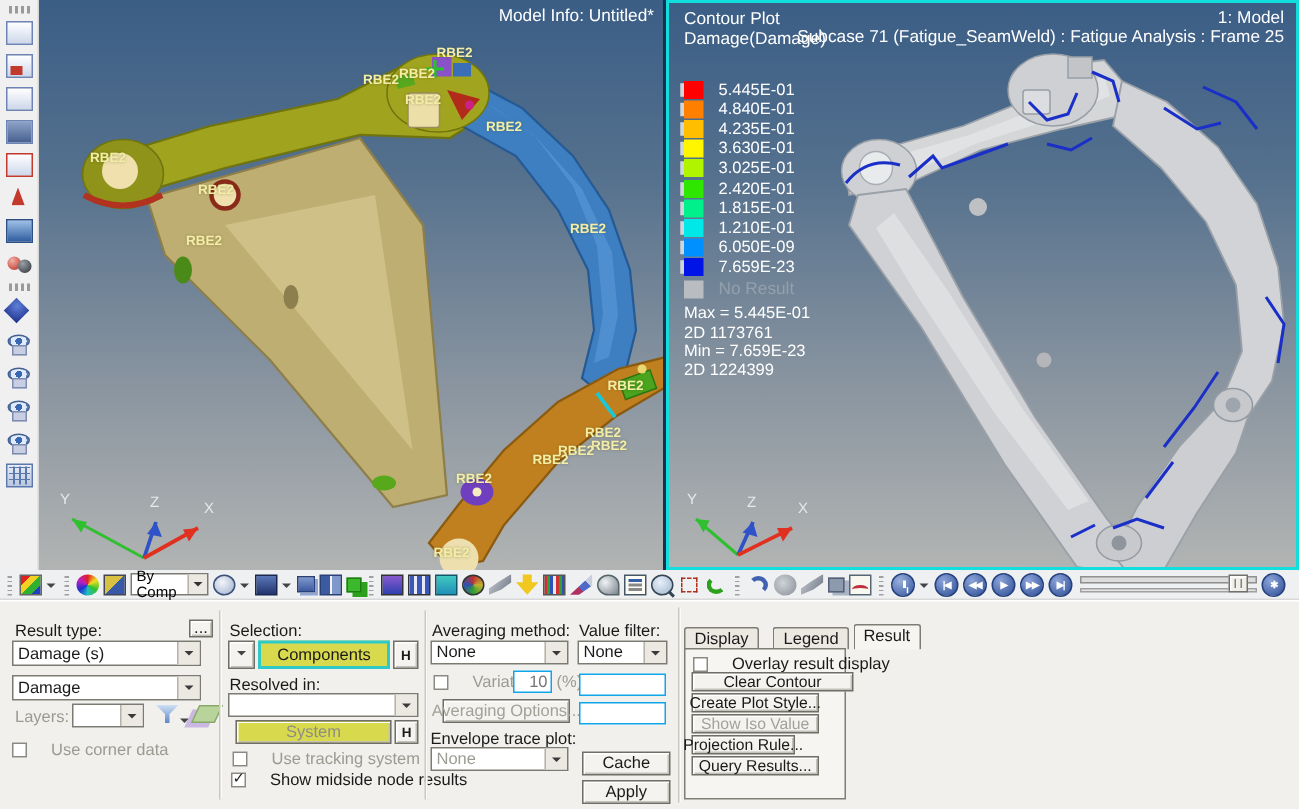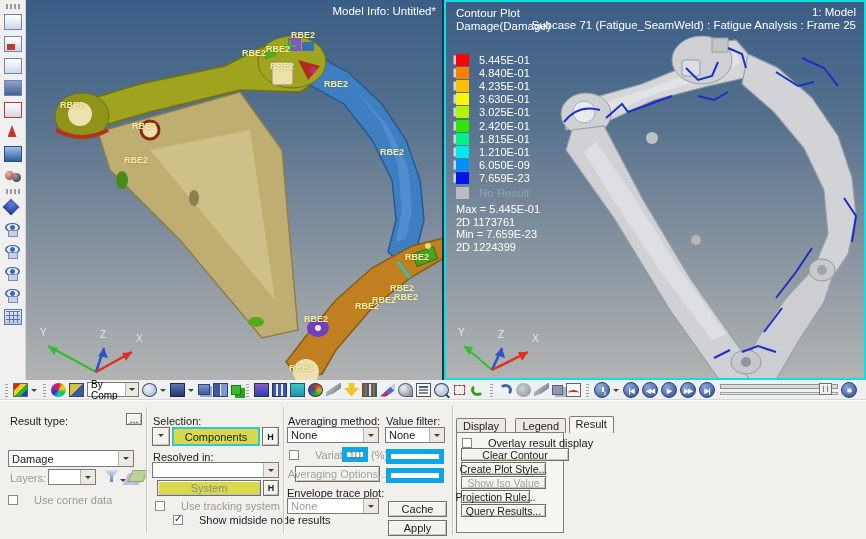--- a/index.html
+++ b/index.html
@@ -115,21 +115,21 @@
   .btn3d{position:absolute;background:#f4f3ef;border:1px solid #6f6f68;box-shadow:inset 1px 1px 0 #ffffff,inset -1px -1px 0 #c4c2ba;
     display:flex;align-items:center;justify-content:center;box-sizing:border-box;white-space:nowrap;font-size:11px;}
   .btn3d.dis{color:#a2a29a;}
   .btn-yellow{background:#d9d94e;}
   .btn-yellow.active{border:2px solid #2fc9c9;box-shadow:none;}
   .btn-yellow.dis{color:#8d8d85;}
   .cb{position:absolute;display:flex;align-items:center;gap:16px;white-space:nowrap;}
   .cb .box{width:10px;height:10px;background:#fff;border:1px solid #8a8a82;box-sizing:border-box;position:relative;flex:0 0 auto;}
   .cb.checked .box::after{content:"\2713";position:absolute;left:0px;top:-3px;font-size:10px;color:#222;}
   .cb.dis{color:#9b9b93;}
-  .input{position:absolute;background:#fff;border:5px solid #0ea5e9;box-sizing:border-box;font-size:11px;display:flex;align-items:center;}
+  .input{position:absolute;background:#fff;border:1px solid #0ea5e9;box-sizing:border-box;font-size:11px;display:flex;align-items:center;}
   .funnel{position:absolute;width:15px;height:12px;background:linear-gradient(#cfe0f4,#5f86c8);
      clip-path:polygon(0 0,100% 0,60% 50%,60% 100%,40% 100%,40% 50%);}
   .stackicn{position:absolute;width:14px;height:10px;background:#b9d49a;border:1px solid #8aa86a;transform:skewX(-25deg);
      box-shadow:-3px 3px 0 #c9b9e2;}
   .tab{position:absolute;height:14px;padding:0 6px;background:#ece9e2;border:1px solid #7e7e76;border-bottom:none;
       border-radius:2px 2px 0 0;line-height:14px;}
   .tab.active{background:#f6f5f1;height:16px;z-index:2;}
   .groupbox{position:absolute;background:#f6f5f1;border:1px solid #7e7e76;}
 </style>
 </head>
@@ -397,20 +397,24 @@
         <div class="track2"></div>
         <div class="handle"></div>
       </div>
       <span class="anim">✱</span>
     </div>
 
   <div id="panel">
 
     <div class="plabel" style="left:10px;top:14px;">Result type:</div>
     <div class="btn3d" style="left:126px;top:12px;width:16px;height:12px;">...</div>
+    <div class="combo" style="left:8px;top:26px;width:126px;height:17px;">
+      <span class="cval">Damage (s)</span>
+        <span class="arw"></span>
+    </div>
     <div class="combo" style="left:8px;top:49px;width:126px;height:17px;">
       <span class="cval">Damage</span>
         <span class="arw"></span>
     </div>
     <div class="plabel dis" style="left:10px;top:71px;">Layers:</div>
     <div class="combo dis" style="left:48px;top:68px;width:48px;height:16px;">
       <span class="cval"></span>
         <span class="arw"></span>
     </div>
     <span class="funnel" style="left:104px;top:69px;"></span>
@@ -433,21 +437,21 @@
     <div class="combo dis" style="left:152px;top:61px;width:127px;height:16px;">
       <span class="cval"></span>
         <span class="arw"></span>
     </div>
     <div class="btn3d btn-yellow dis" style="left:157px;top:79px;width:104px;height:16px;">System</div>
     <div class="btn3d" style="left:263px;top:79px;width:16px;height:16px;font-size:9px;font-weight:bold;">H</div>
     <div class="cb dis" style="left:155px;top:99px;">
       <span class="box"></span>
         <span>Use tracking system</span>
     </div>
-    <div class="cb checked" style="left:173px;top:113px;">
+    <div class="cb checked" style="left:154px;top:113px;">
       <span class="box"></span>
         <span>Show midside node results</span>
     </div>
 
     <div class="vsep" style="left:283px;top:6px;height:126px;"></div>
 
     <div class="plabel" style="left:288px;top:14px;">Averaging method:</div>
     <div class="combo" style="left:287px;top:26px;width:92px;height:16px;">
       <span class="cval">None</span>
         <span class="arw"></span>

